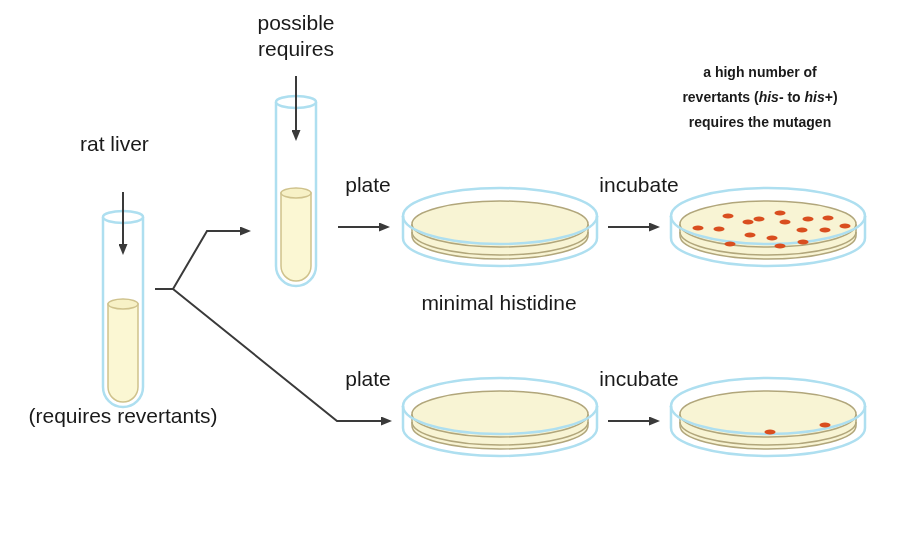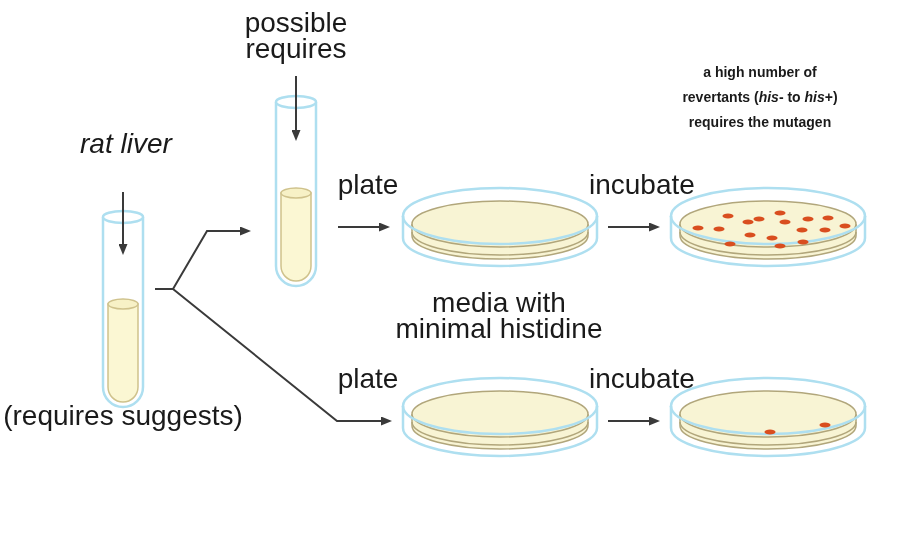--- a/index.html
+++ b/index.html
@@ -3,21 +3,21 @@
 <meta charset="utf-8">
 <style>
   html,body{margin:0;padding:0;background:#fff;}
   #stage{
     position:relative;width:922px;height:533px;background:#ffffff;overflow:hidden;
     font-family:"Liberation Sans",sans-serif;color:var(--text,#1a1a1a);
   }
   #art{position:absolute;left:0;top:0;}
   .ln{fill:none;stroke:var(--line,#3a3a3a);stroke-width:2;}
   .ah{fill:var(--line,#3a3a3a);}
-  .lbl{position:absolute;font-size:28px;line-height:26px;text-align:center;}
+  .lbl{position:absolute;font-size:21px;line-height:26px;text-align:center;}
   .lbl div{white-space:nowrap;}
   .left{text-align:left;}
   .bold{font-weight:700;font-size:14px;line-height:25px;}
   .it{font-style:italic;}
 </style>
 </head>
 <body>
 
 <div id="stage">
 
@@ -104,45 +104,44 @@
       <path class="ln" marker-end="url(#arr)" d="M608,227 H650"></path>
       <path class="ln" marker-end="url(#arr)" d="M608,421 H650"></path>
     </g>
   </svg>
 
   <div class="lbl" style="left:231px;top:10px;width:130px;">
     <div>possible</div>
     <div>requires</div>
   </div>
 
-  <div class="lbl left" style="left:80px;top:131px;width:130px;font-style:italic;">
+  <div class="lbl left" style="left:80px;top:131px;width:130px;">
     <div>rat liver</div>
   </div>
 
   <div class="lbl" style="left:318px;top:172px;width:100px;">
     <div>plate</div>
   </div>
 
   <div class="lbl" style="left:589px;top:172px;width:100px;">
     <div>incubate</div>
   </div>
 
   <div class="lbl" style="left:389px;top:290px;width:220px;">
-    <div>media with</div>
     <div>minimal histidine</div>
   </div>
 
   <div class="lbl bold" style="left:620px;top:60px;width:280px;">
     <div>a high number of</div>
     <div><span>revertants (</span><span class="it">his</span><span>- to </span><span class="it">his</span><span>+)</span></div>
     <div>requires the mutagen</div>
   </div>
 
   <div class="lbl" style="left:3px;top:403px;width:240px;">
-    <div>(requires suggests)</div>
+    <div>(requires revertants)</div>
   </div>
 
   <div class="lbl" style="left:318px;top:366px;width:100px;">
     <div>plate</div>
   </div>
 
   <div class="lbl" style="left:589px;top:366px;width:100px;">
     <div>incubate</div>
   </div>
 

